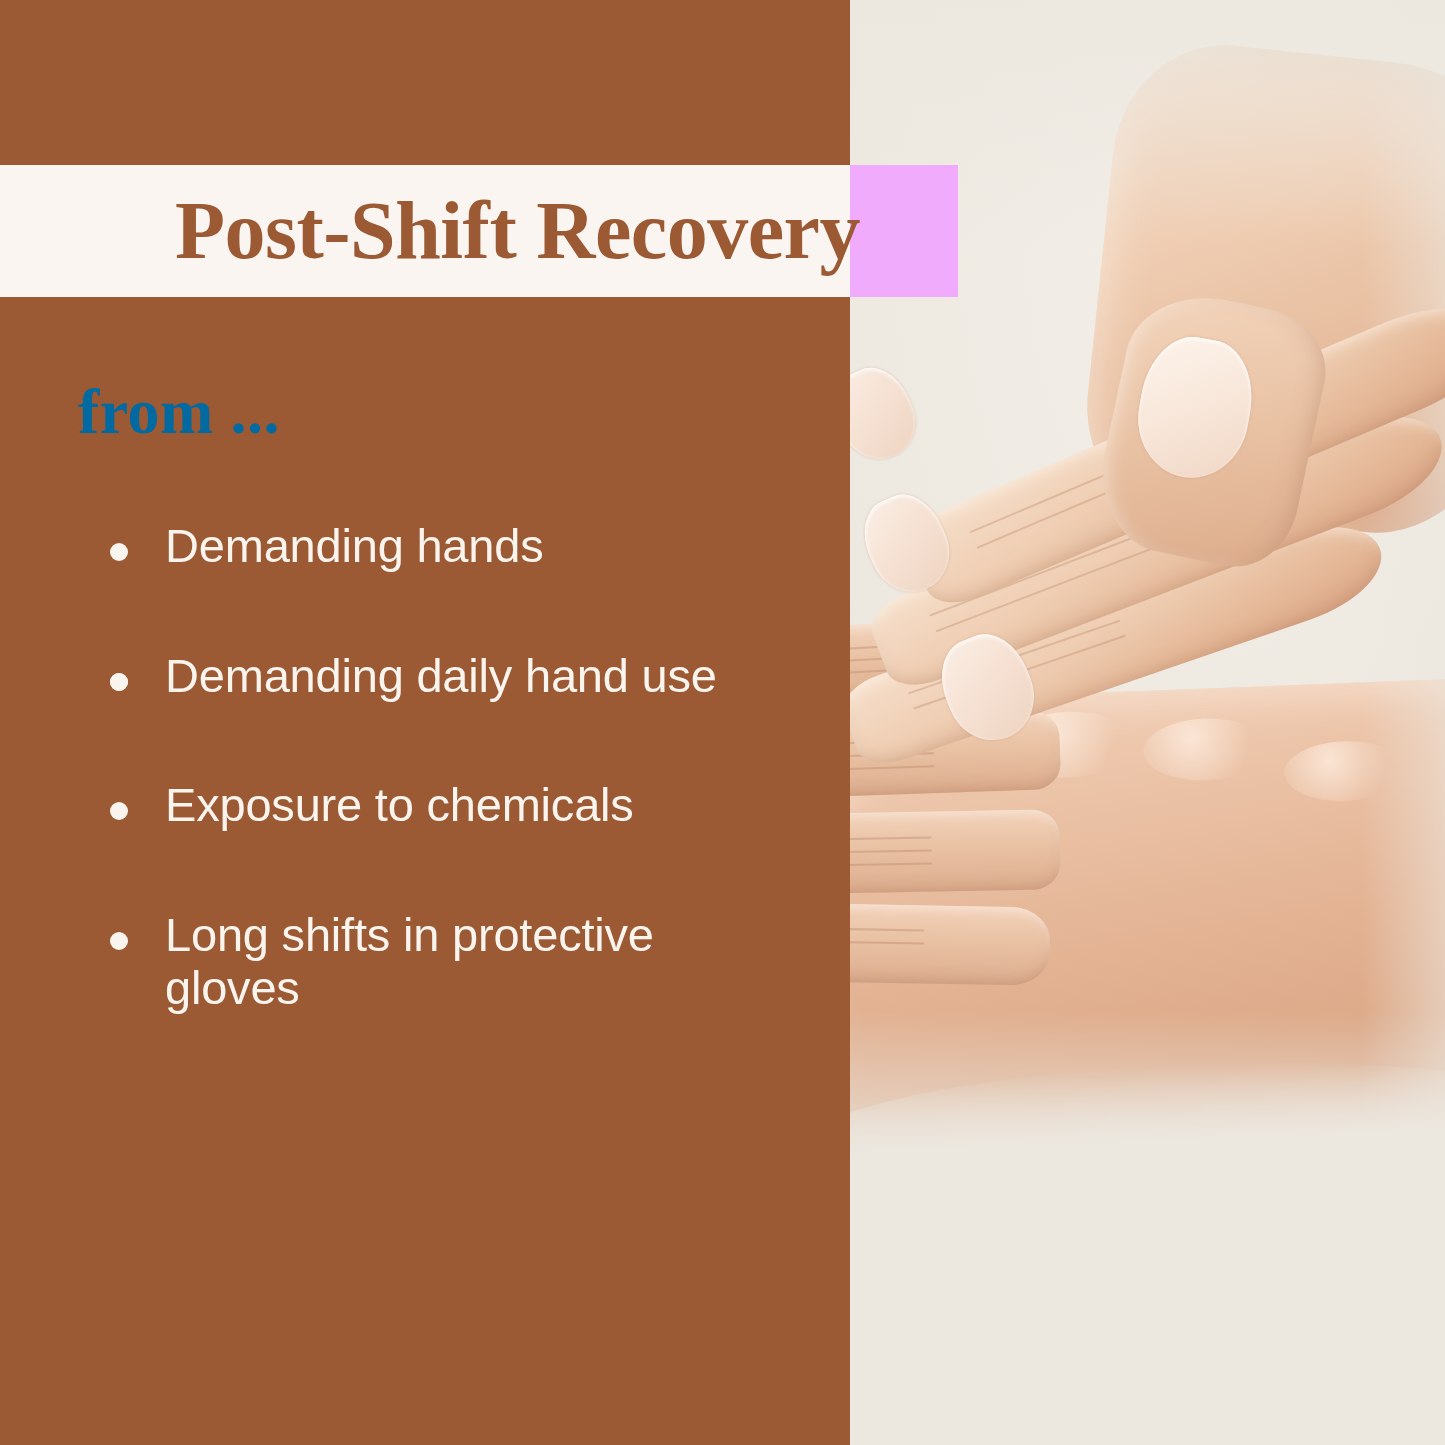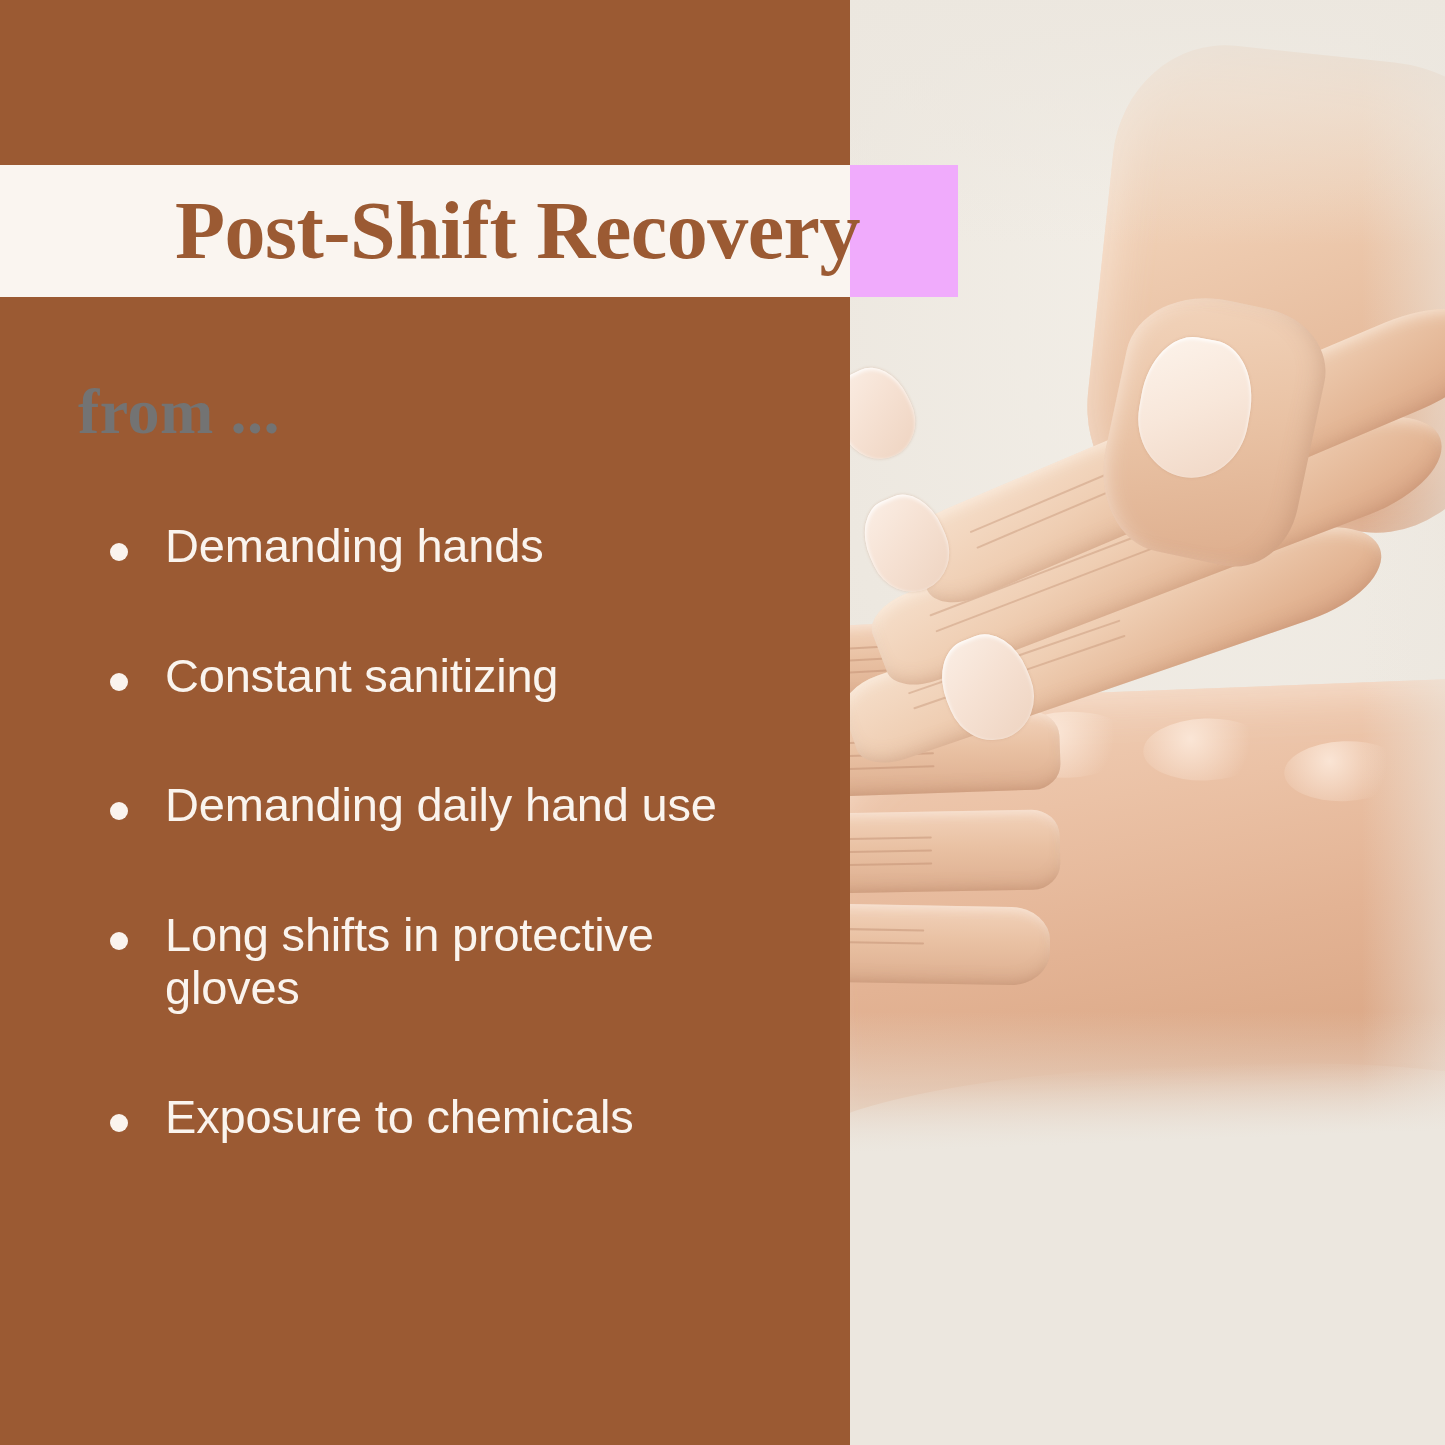--- a/index.html
+++ b/index.html
@@ -180,21 +180,21 @@
   }
 
   
   .intro {
     position: absolute;
     left: 78px;
     top: 380px;
     font-family: "Liberation Serif", "DejaVu Serif", serif;
     font-weight: bold;
     font-size: 64px;
-    color: #737373;
+    color: #0369a1;
     line-height: 1;
     letter-spacing: 0.5px;
   }
 
   
   .bullet-list {
     position: absolute;
     left: 108px;
     top: 520px;
     width: 650px;
@@ -296,29 +296,28 @@
 
   <div class="intro">from ...</div>
 
   <ul class="bullet-list">
     <li class="bullet-item">
       <span class="bullet-dot"></span>
       <span>Demanding hands</span>
     </li>
     <li class="bullet-item">
       <span class="bullet-dot"></span>
-      <span>Constant sanitizing</span>
     </li>
     <li class="bullet-item">
       <span class="bullet-dot"></span>
       <span>Demanding daily hand use</span>
     </li>
     <li class="bullet-item">
       <span class="bullet-dot"></span>
+      <span>Exposure to chemicals</span>
+    </li>
+    <li class="bullet-item">
+      <span class="bullet-dot"></span>
       <span>Long shifts in protective gloves</span>
     </li>
-    <li class="bullet-item">
-      <span class="bullet-dot"></span>
-      <span>Exposure to chemicals</span>
-    </li>
   </ul>
 
 </div>
 
 </body></html>

